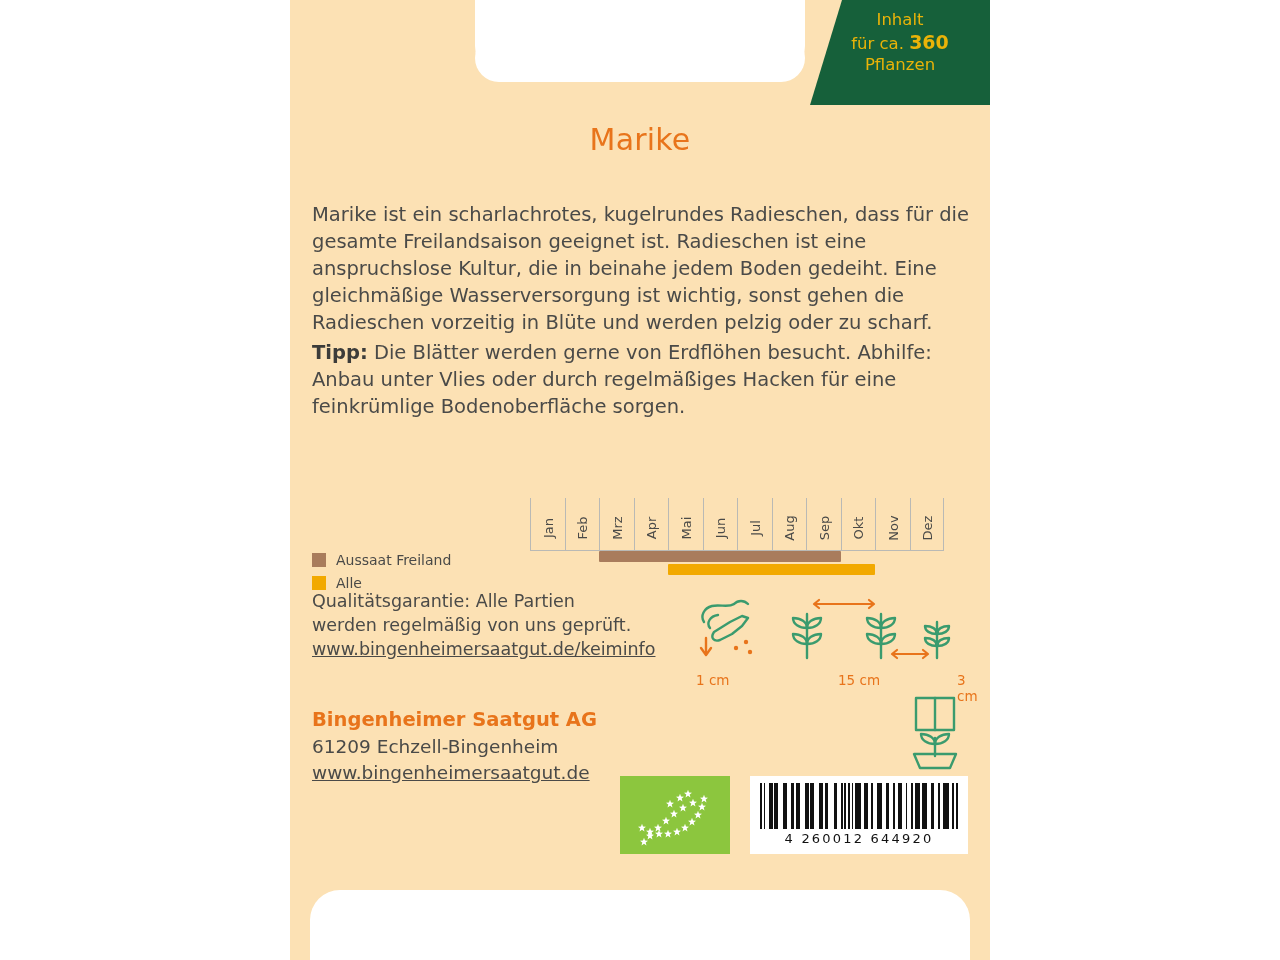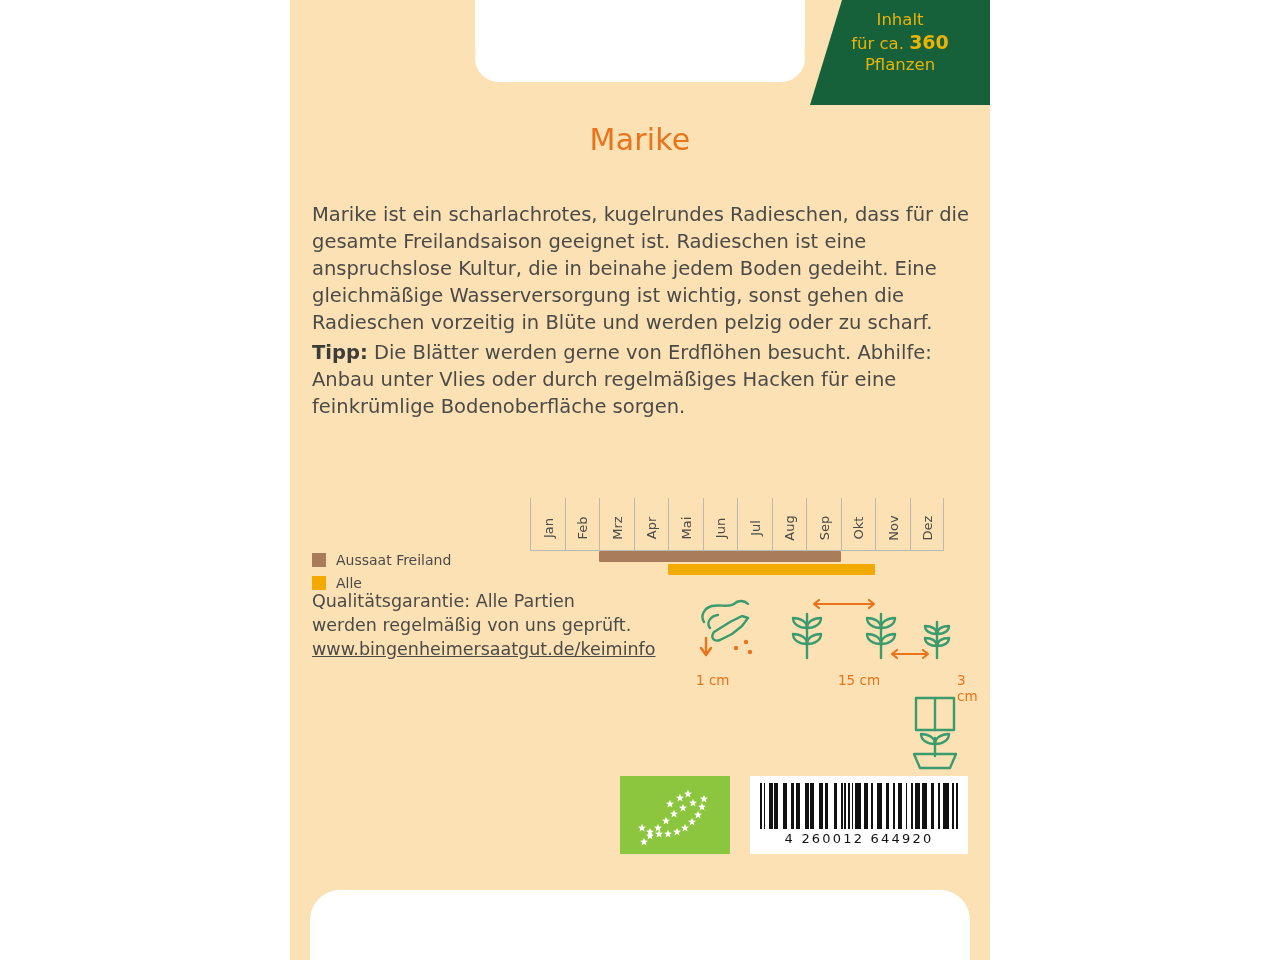--- a/index.html
+++ b/index.html
@@ -381,20 +381,25 @@
     <g fill="none" stroke="#3a9b6e" stroke-width="2.4" stroke-linecap="round" stroke-linejoin="round">
       <rect x="16" y="4" width="38" height="32"></rect>
       <path d="M35,4 L35,36"></path>
       <path d="M35,44 L35,62"></path>
       <path d="M35,50 C27,50 21,46 21,40 C29,40 35,44 35,50 Z"></path>
       <path d="M35,50 C43,50 49,46 49,40 C41,40 35,44 35,50 Z"></path>
       <path d="M14,60 L56,60 L50,74 L20,74 Z"></path>
     </g>
   </svg>
 
+  <div id="company">
+    <div class="brand">Bingenheimer Saatgut AG</div>
+    <div>61209 Echzell-Bingenheim</div>
+    <a href="#">www.bingenheimersaatgut.de</a>
+  </div>
 
 
   <div id="eu-leaf">
     <svg viewBox="0 0 110 78" width="110" height="78">
       <g fill="#ffffff" id="star-group">
           <polygon points="22.00,47.80 23.04,50.57 25.99,50.70 23.68,52.55 24.47,55.40 22.00,53.76 19.53,55.40 20.32,52.55 18.01,50.70 20.96,50.57"></polygon>
           <polygon points="30.00,51.80 31.04,54.57 33.99,54.70 31.68,56.55 32.47,59.40 30.00,57.76 27.53,59.40 28.32,56.55 26.01,54.70 28.96,54.57"></polygon>
           <polygon points="39.00,53.80 40.04,56.57 42.99,56.70 40.68,58.55 41.47,61.40 39.00,59.76 36.53,61.40 37.32,58.55 35.01,56.70 37.96,56.57"></polygon>
           <polygon points="48.00,53.80 49.04,56.57 51.99,56.70 49.68,58.55 50.47,61.40 48.00,59.76 45.53,61.40 46.32,58.55 44.01,56.70 46.96,56.57"></polygon>
           <polygon points="57.00,51.80 58.04,54.57 60.99,54.70 58.68,56.55 59.47,59.40 57.00,57.76 54.53,59.40 55.32,56.55 53.01,54.70 55.96,54.57"></polygon>

